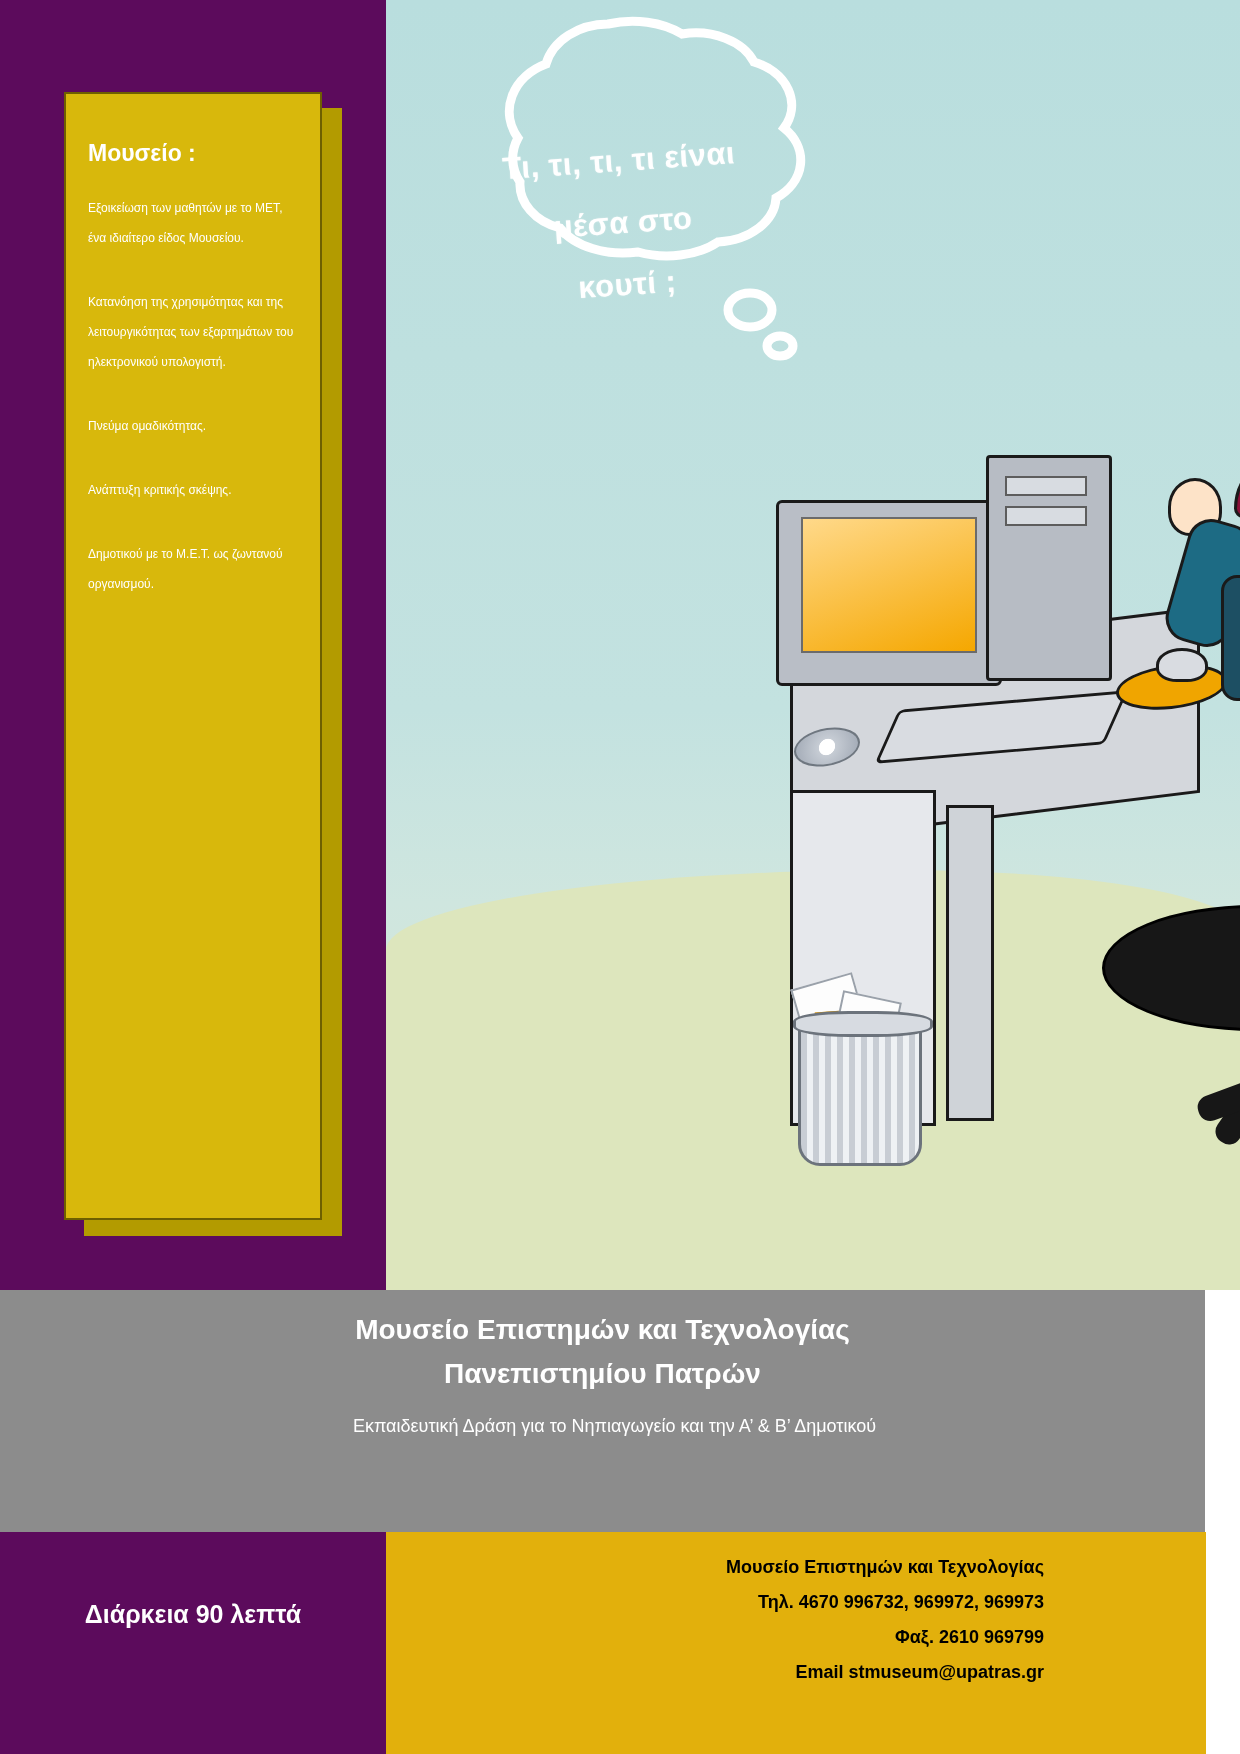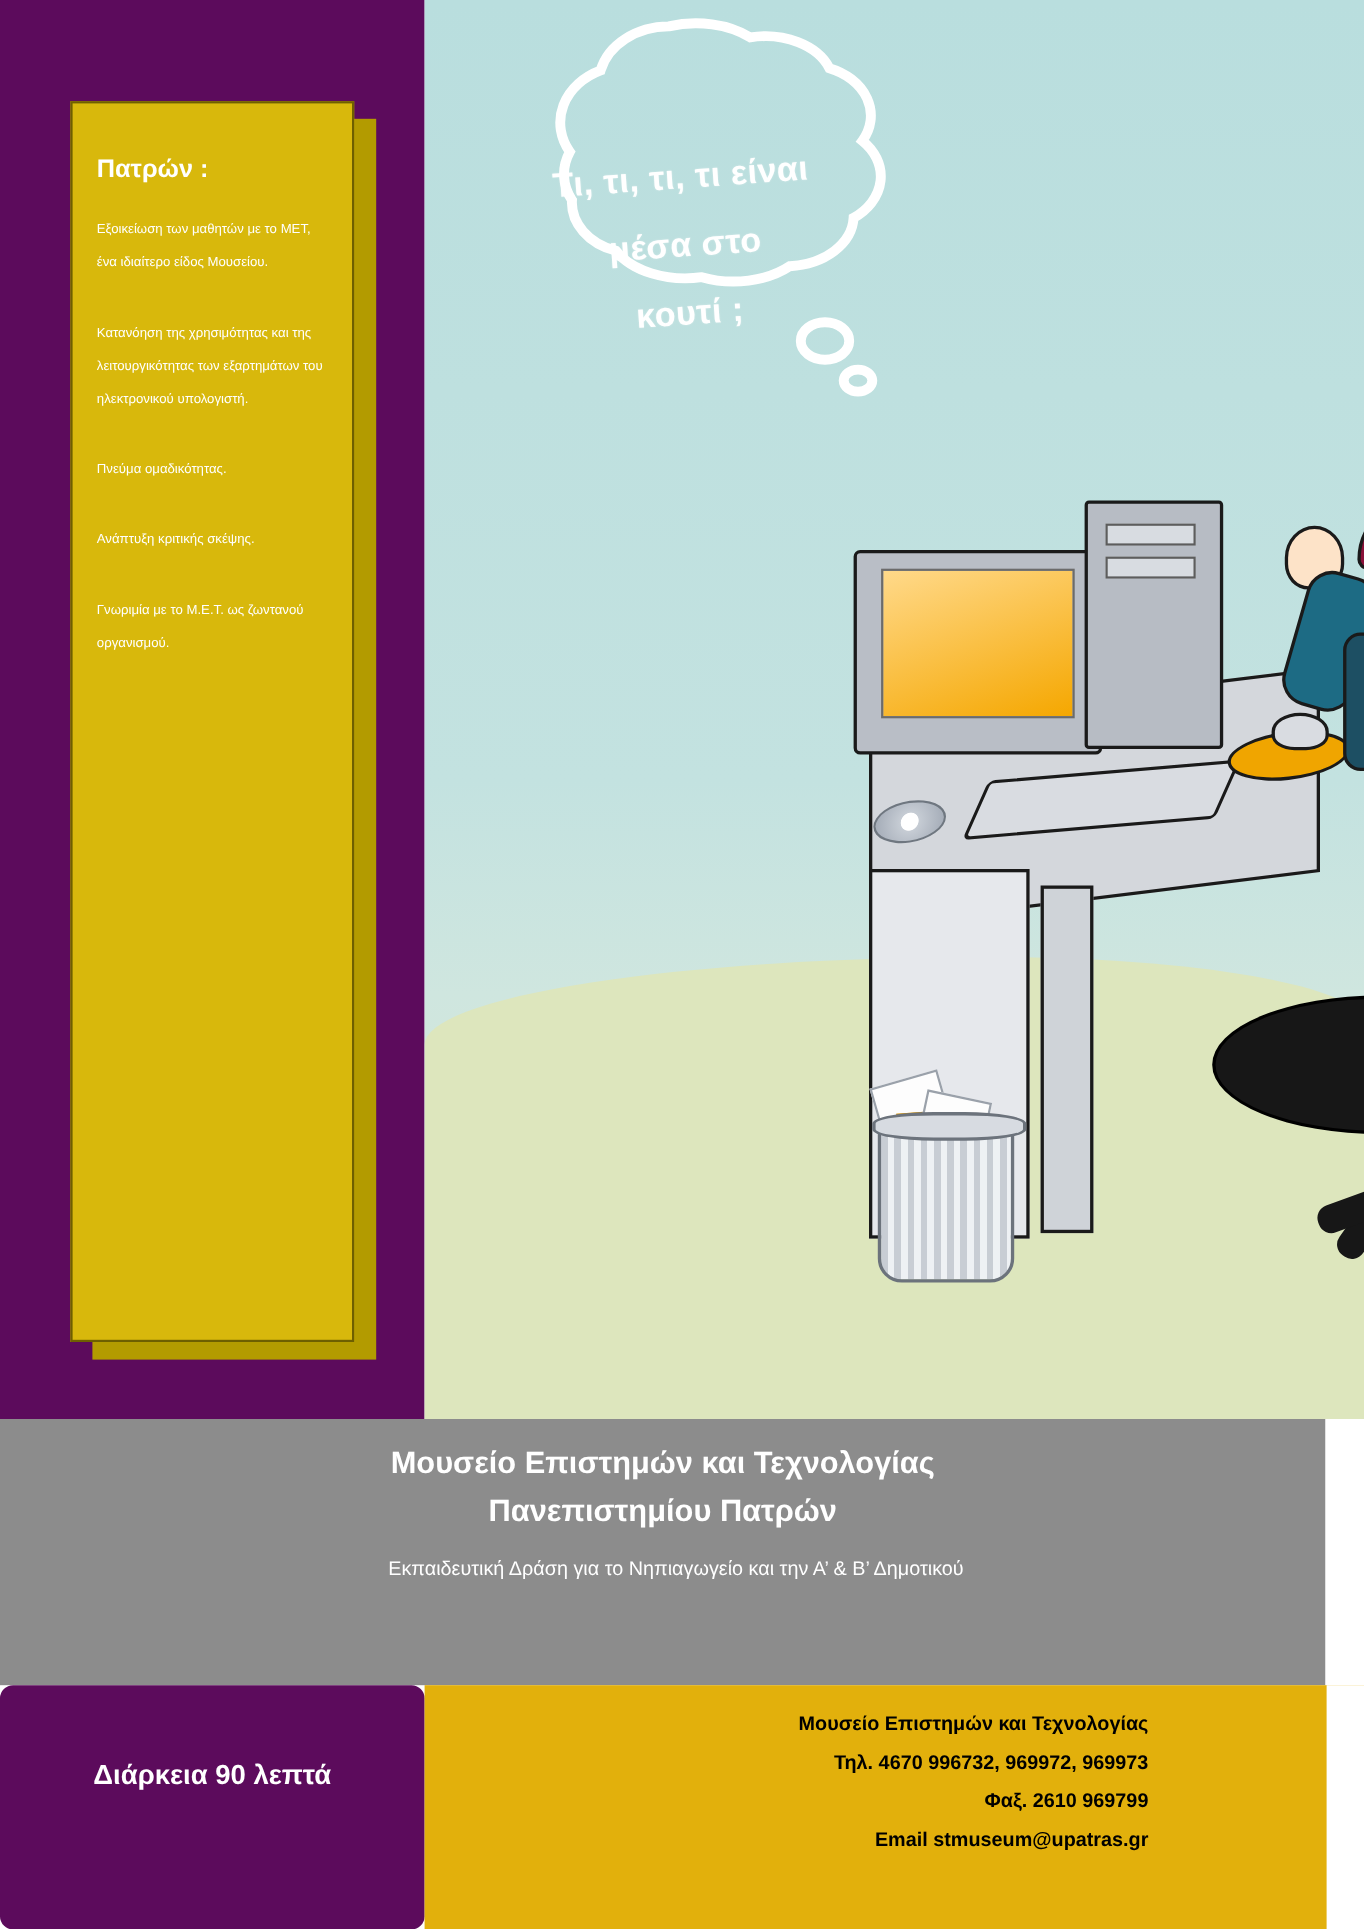--- a/index.html
+++ b/index.html
@@ -132,21 +132,20 @@
     width: 1240px;
     height: 222px;
   }
   .bottom-purple {
     position: absolute;
     left: 0; top: 0;
     width: 386px;
     height: 222px;
     background: #5c0b5c;
     color: #ffffff;
-    border-radius: 12px;
   }
   .duration {
     position: absolute;
     left: 0; top: 68px;
     width: 386px;
     text-align: center;
     font-size: 25px;
     font-weight: bold;
   }
   .bottom-yellow {
@@ -413,26 +412,26 @@
     <div class="paper p1"></div>
     <div class="paper p3"></div>
     <div class="paper p2"></div>
     <div class="bin">
       <div class="rim"></div>
     </div>
   </div>
 
   <div class="goals-shadow"></div>
   <div class="goals">
-    <h2>Πατρών :</h2>
+    <h2>Μουσείο :</h2>
     <p>Εξοικείωση των μαθητών με το ΜΕΤ, ένα ιδιαίτερο είδος Μουσείου.</p>
     <p>Κατανόηση  της χρησιμότητας και της λειτουργικότητας των εξαρτημάτων του ηλεκτρονικού υπολογιστή.</p>
     <p>Πνεύμα ομαδικότητας.</p>
     <p>Ανάπτυξη κριτικής σκέψης.</p>
-    <p>Γνωριμία με το Μ.Ε.Τ. ως ζωντανού οργανισμού.</p>
+    <p>Δημοτικού με το Μ.Ε.Τ. ως ζωντανού οργανισμού.</p>
   </div>
 
   <div class="grey-band">
     <div class="mtitle">Μουσείο Επιστημών και Τεχνολογίας</div>
     <div class="mtitle" style="padding-top:0">Πανεπιστημίου Πατρών</div>
     <div class="sub">Εκπαιδευτική Δράση για το Νηπιαγωγείο και την Α’ &amp; Β’ Δημοτικού</div>
   </div>
   <div class="white-right-top"></div>
 
   <div class="bottom">

